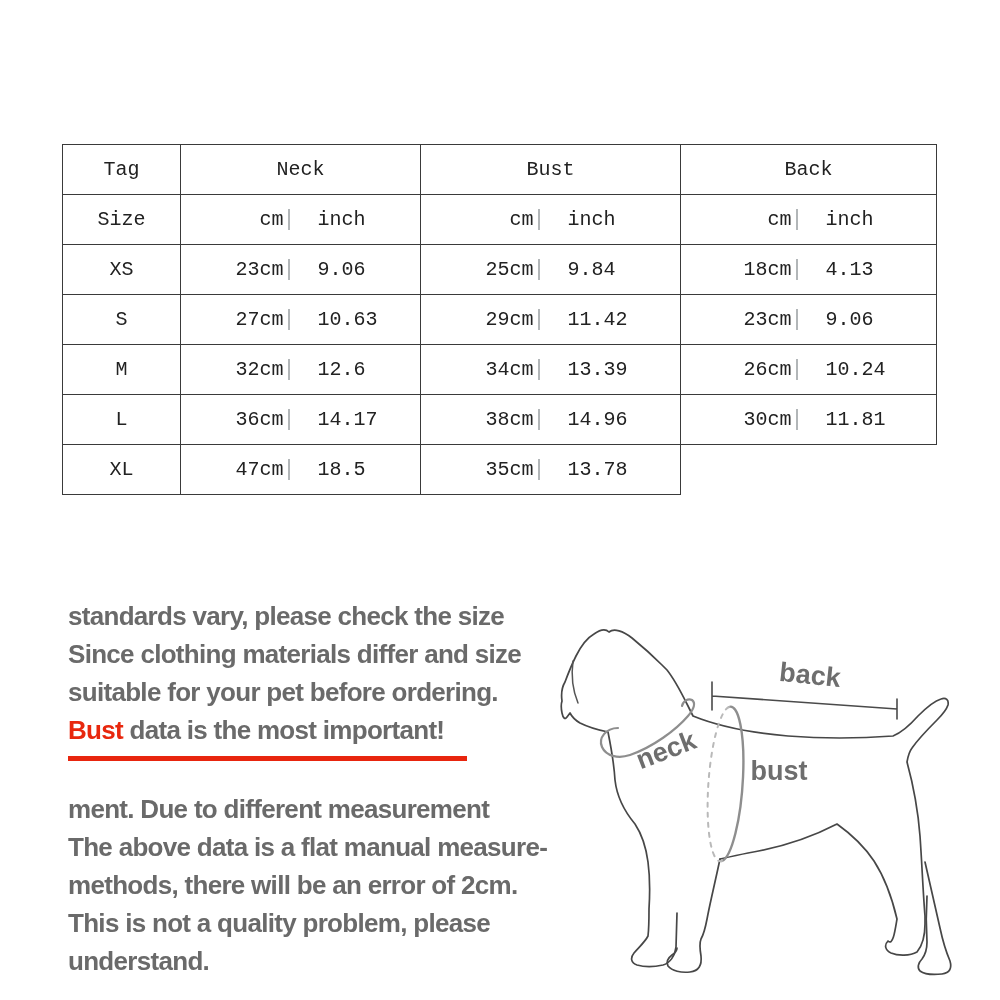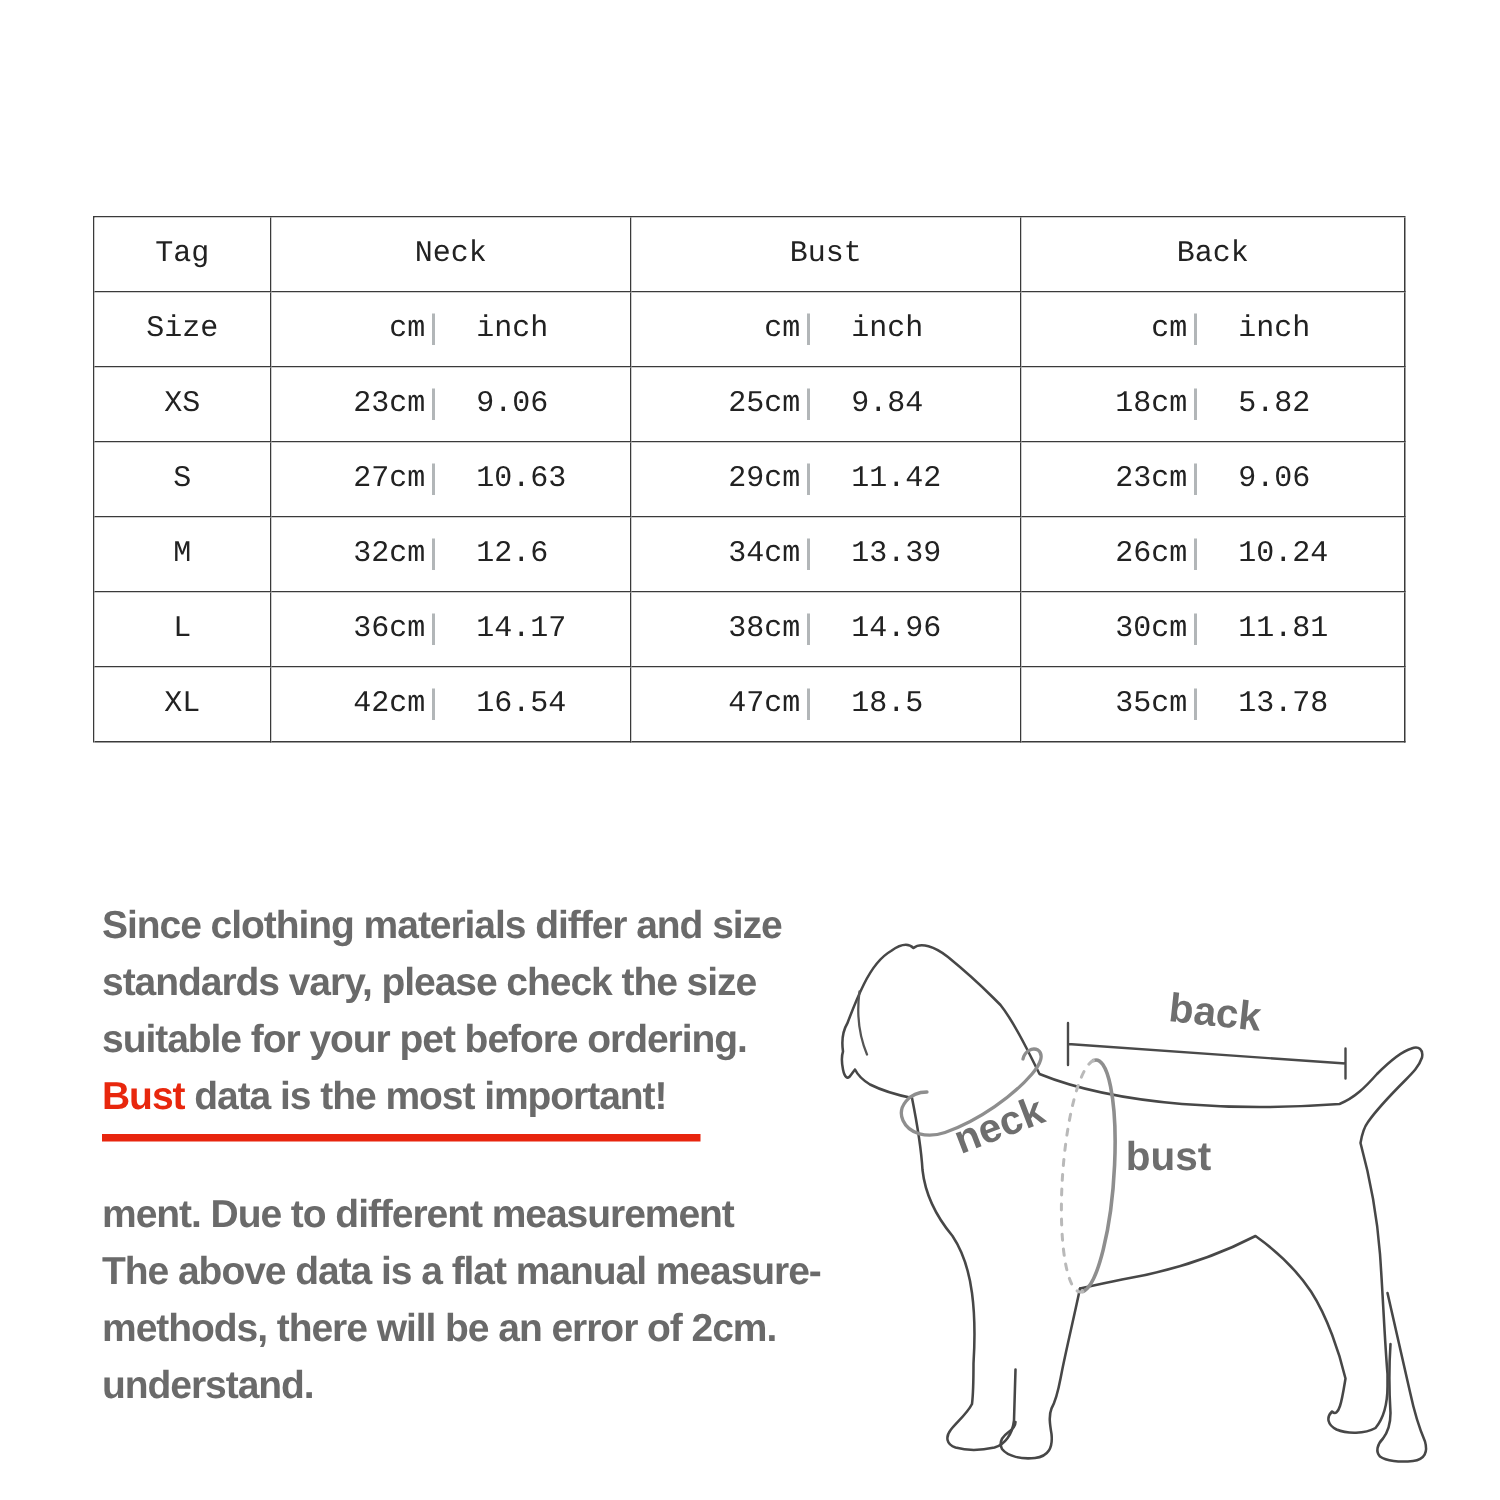--- a/index.html
+++ b/index.html
@@ -93,21 +93,21 @@
         <span class="half inch">9.06</span>
     </div>
     <div class="cell pair">
       <span class="half cm">25cm</span>
         <span class="vdiv"></span>
         <span class="half inch">9.84</span>
     </div>
     <div class="cell pair">
       <span class="half cm">18cm</span>
         <span class="vdiv"></span>
-        <span class="half inch">5.82</span>
+        <span class="half inch">4.13</span>
     </div>
 
     <div class="cell">
         <span>S</span>
       </div>
     <div class="cell pair">
       <span class="half cm">27cm</span>
         <span class="vdiv"></span>
         <span class="half inch">10.63</span>
     </div>
@@ -157,48 +157,44 @@
     <div class="cell pair">
       <span class="half cm">30cm</span>
         <span class="vdiv"></span>
         <span class="half inch">11.81</span>
     </div>
 
     <div class="cell">
         <span>XL</span>
       </div>
     <div class="cell pair">
-      <span class="half cm">42cm</span>
-        <span class="vdiv"></span>
-        <span class="half inch">16.54</span>
-    </div>
-    <div class="cell pair">
       <span class="half cm">47cm</span>
         <span class="vdiv"></span>
         <span class="half inch">18.5</span>
     </div>
     <div class="cell pair">
       <span class="half cm">35cm</span>
         <span class="vdiv"></span>
         <span class="half inch">13.78</span>
     </div>
   </div>
 
   <div class="note note-1">
+    <div class="ln">standards vary, please check the size</div>
     <div class="ln">Since clothing materials differ and size</div>
-    <div class="ln">standards vary, please check the size</div>
     <div class="ln">suitable for your pet before ordering.</div>
     <div class="ln"><span class="hl-red">Bust</span><span> data is the most important!</span></div>
   </div>
   <div class="red-underline"></div>
 
   <div class="note note-2">
     <div class="ln">ment. Due to different measurement</div>
     <div class="ln">The above data is a flat manual measure-</div>
     <div class="ln">methods, there will be an error of 2cm.</div>
+    <div class="ln">This is not a quality problem, please</div>
     <div class="ln">understand.</div>
   </div>
 
   <div class="dog-wrap">
     <svg viewBox="0 0 430 390" xmlns="http://www.w3.org/2000/svg">
 
       <path d="M 129,297 L 128,331
            C 127,340 122,347 115,349 C 106,351 96,351 89,349
            C 83,347 82,342 86,337 C 91,331 97,326 100,320
            C 101,312 101,303 101,293 C 102,277 102,261 100,246

